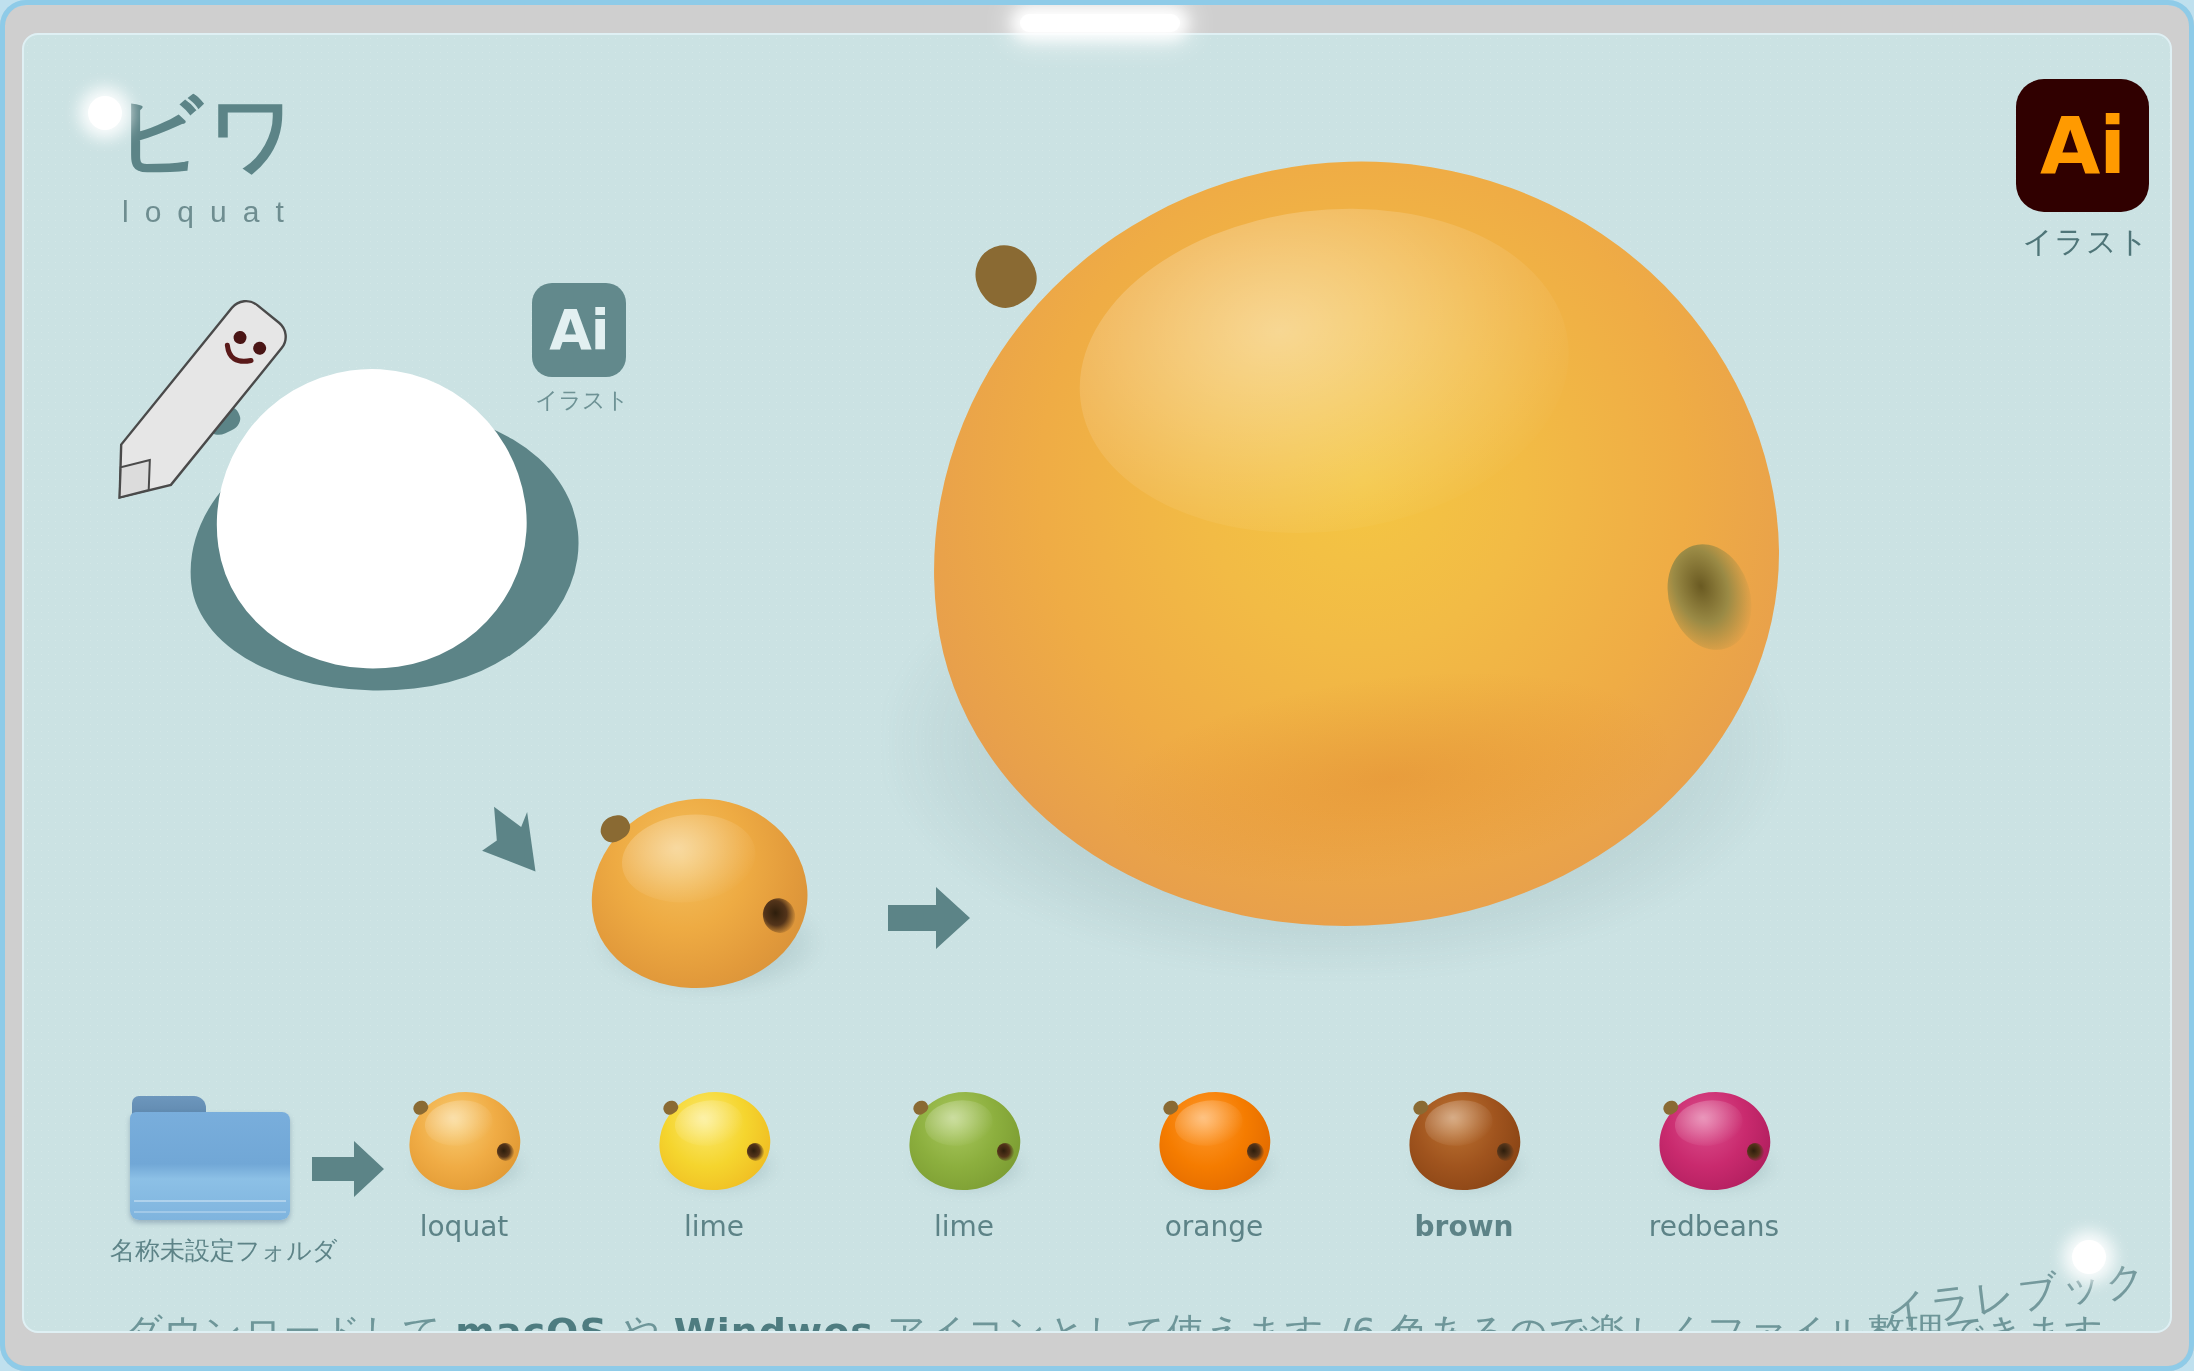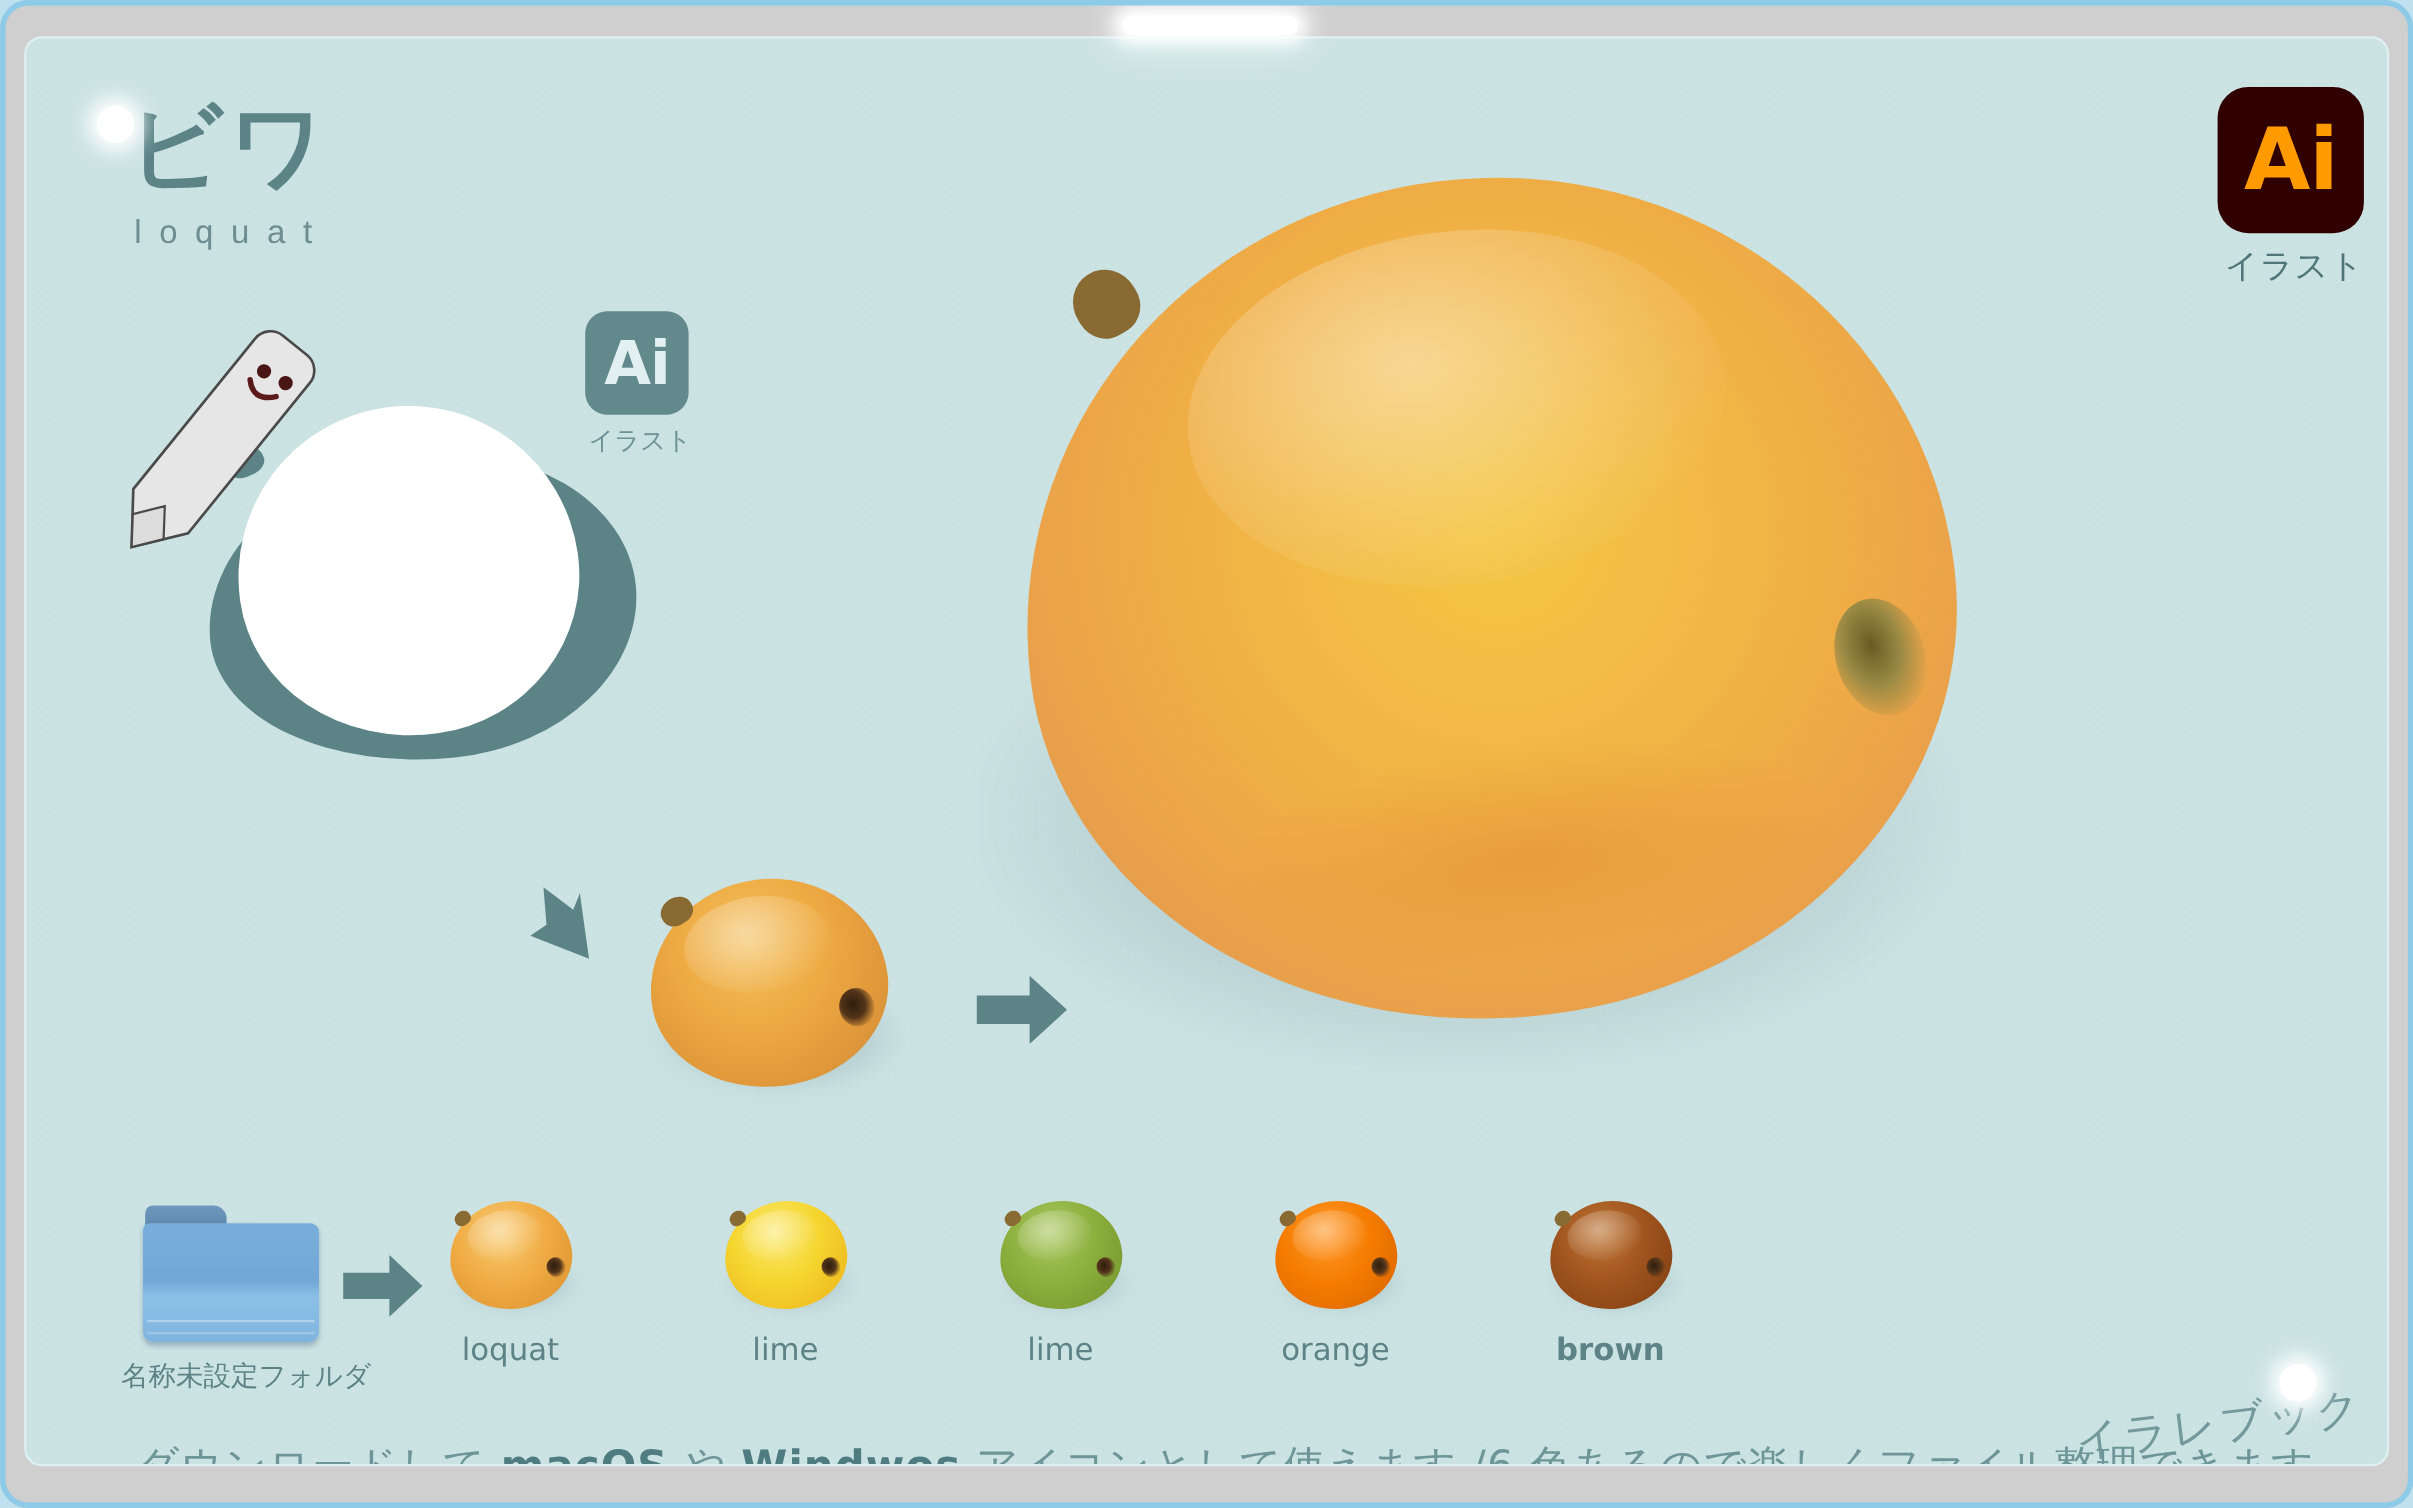--- a/index.html
+++ b/index.html
@@ -346,20 +346,31 @@
           <div class="shadow"></div>
           <div class="body" style="background:radial-gradient(ellipse at 44% 30%, #bd7433 0%, #a0541e 46%, #7e3c10 100%);">
             <div class="sheen"></div>
           </div>
           <div class="stem"></div>
           <div class="navel"></div>
         </div>
         <div class="lbl">brown</div>
       </div>
 
+      <div class="cell" style="left:1580px;top:0;width:220px;">
+        <div class="ic fruit" style="width:118px;height:106px;">
+          <div class="shadow"></div>
+          <div class="body" style="background:radial-gradient(ellipse at 44% 30%, #dc4f8d 0%, #c92a6e 46%, #a41856 100%);">
+            <div class="sheen"></div>
+          </div>
+          <div class="stem"></div>
+          <div class="navel"></div>
+        </div>
+        <div class="lbl">redbeans</div>
+      </div>
     </div>
 
     <div id="caption">
       <span>ダウンロードして </span><b>macOS</b><span> や </span><b>Windwos</b><span> アイコンとして使えます /6 色あるので楽しくファイル整理できます</span>
     </div>
 
     <div id="watermark">イラレブック</div>
 
   </div>
 

